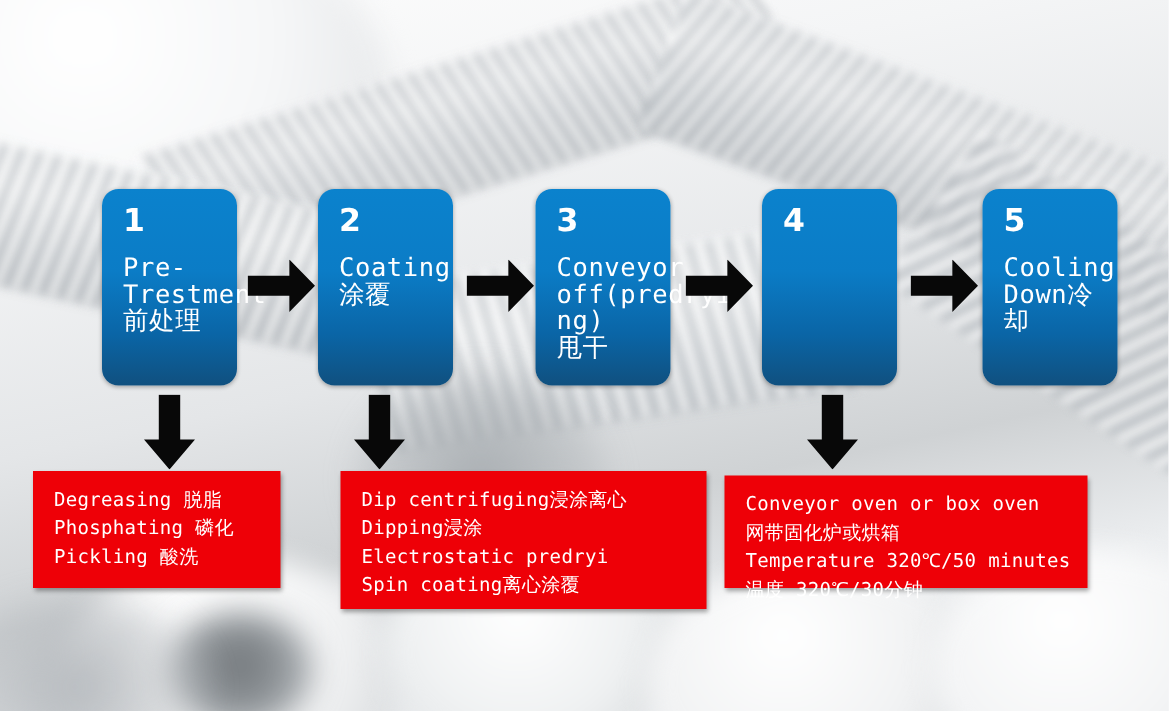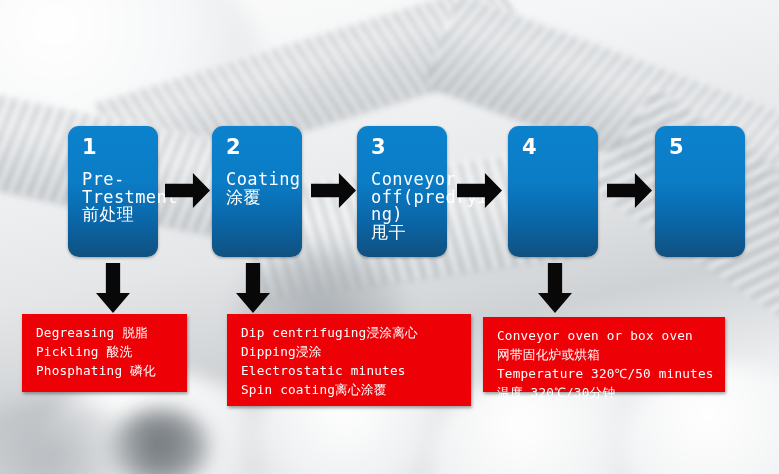--- a/index.html
+++ b/index.html
@@ -166,48 +166,50 @@
 ng)
 甩干</div>
   </div>
 
   <div class="pbox" style="left:508px; top:126px; width:90px; height:131px;">
     <div class="num">4</div>
   </div>
 
   <div class="pbox" style="left:655px; top:126px; width:90px; height:131px;">
     <div class="num">5</div>
+    <div class="plabel">Cooling
+Down冷却</div>
   </div>
 
   <div class="arrow-right" style="left:165px; top:173px; width:45px; height:35px;
               clip-path: polygon(0% 31%, 62% 31%, 62% 0%, 100% 50%, 62% 100%, 62% 69%, 0% 69%);"></div>
   <div class="arrow-right" style="left:311px; top:173px; width:45px; height:35px;
               clip-path: polygon(0% 31%, 62% 31%, 62% 0%, 100% 50%, 62% 100%, 62% 69%, 0% 69%);"></div>
   <div class="arrow-right" style="left:457px; top:173px; width:45px; height:35px;
               clip-path: polygon(0% 31%, 62% 31%, 62% 0%, 100% 50%, 62% 100%, 62% 69%, 0% 69%);"></div>
   <div class="arrow-right" style="left:607px; top:173px; width:45px; height:35px;
               clip-path: polygon(0% 31%, 62% 31%, 62% 0%, 100% 50%, 62% 100%, 62% 69%, 0% 69%);"></div>
 
   <div class="arrow-down" style="left:96px; top:263px; width:34px; height:50px;
               clip-path: polygon(29% 0%, 71% 0%, 71% 60%, 100% 60%, 50% 100%, 0% 60%, 29% 60%);"></div>
   <div class="arrow-down" style="left:236px; top:263px; width:34px; height:50px;
               clip-path: polygon(29% 0%, 71% 0%, 71% 60%, 100% 60%, 50% 100%, 0% 60%, 29% 60%);"></div>
   <div class="arrow-down" style="left:538px; top:263px; width:34px; height:50px;
               clip-path: polygon(29% 0%, 71% 0%, 71% 60%, 100% 60%, 50% 100%, 0% 60%, 29% 60%);"></div>
 
   <div class="rbox" style="left:22px; top:314px; width:165px; height:78px;">
     <div class="rline">Degreasing 脱脂</div>
+    <div class="rline">Phosphating 磷化</div>
     <div class="rline">Pickling 酸洗</div>
-    <div class="rline">Phosphating 磷化</div>
   </div>
 
   <div class="rbox" style="left:227px; top:314px; width:244px; height:92px;">
     <div class="rline">Dip centrifuging浸涂离心</div>
     <div class="rline">Dipping浸涂</div>
-    <div class="rline">Electrostatic minutes</div>
+    <div class="rline">Electrostatic predryi</div>
     <div class="rline">Spin coating离心涂覆</div>
   </div>
 
   <div class="rbox" style="left:483px; top:317px; width:242px; height:75px;">
     <div class="rline">Conveyor oven or box oven</div>
     <div class="rline">网带固化炉或烘箱</div>
     <div class="rline">Temperature 320℃/50 minutes</div>
     <div class="rline">温度 320℃/30分钟</div>
   </div>
 

